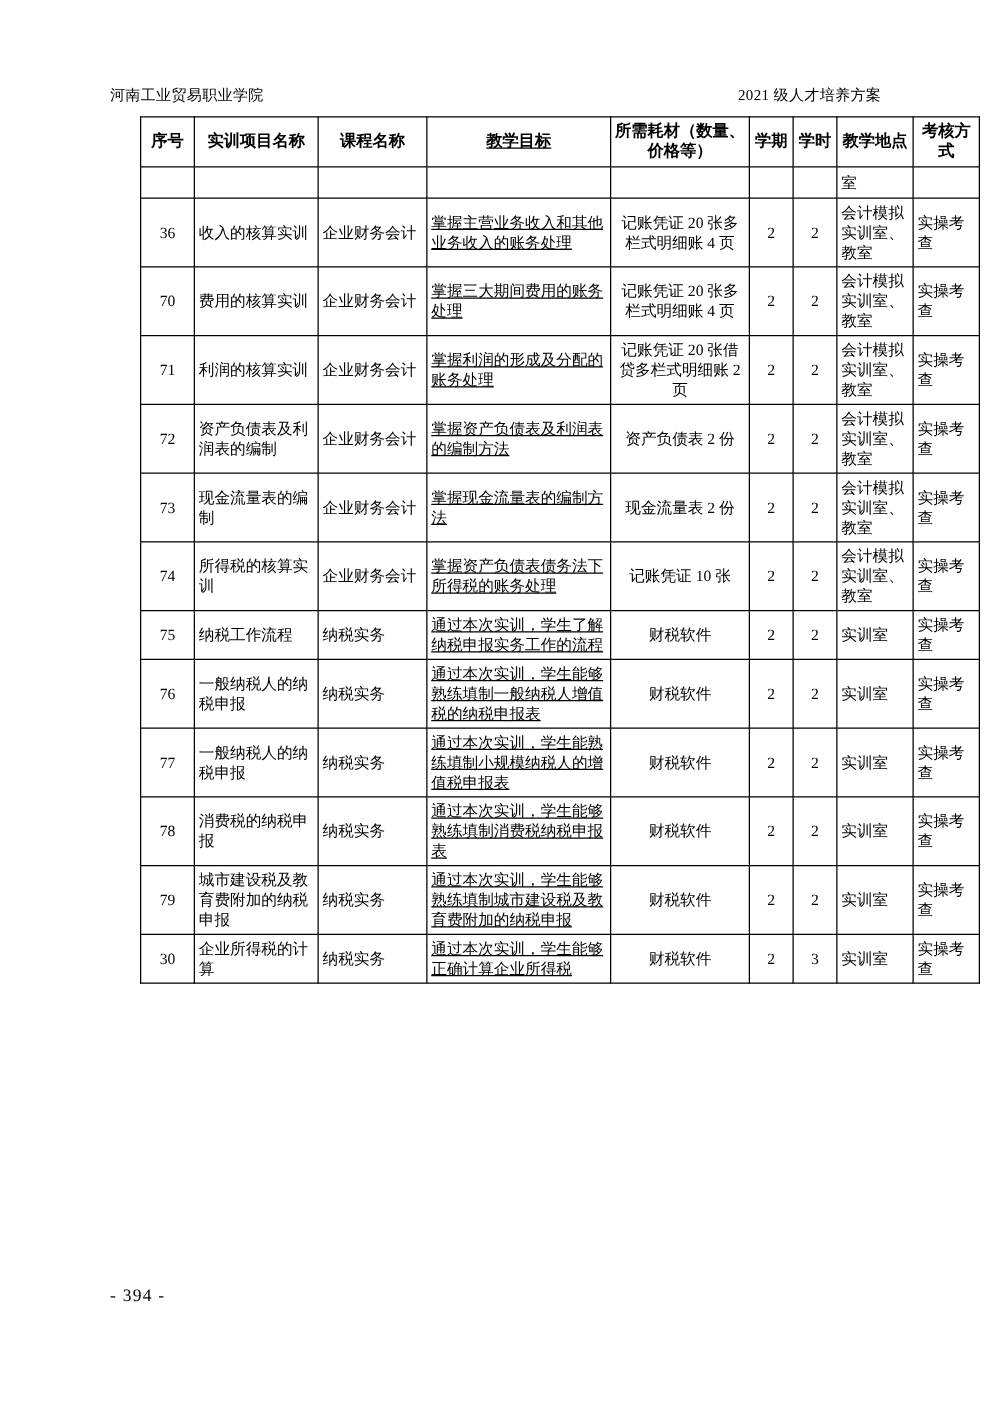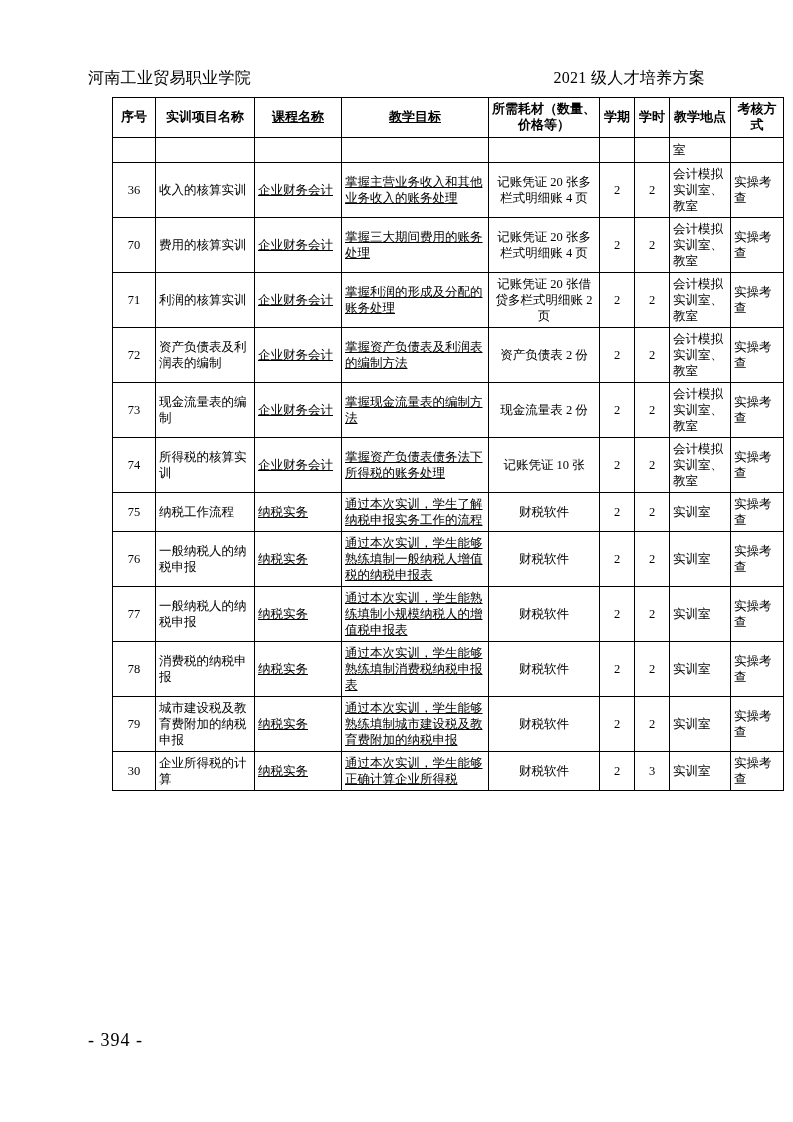--- a/index.html
+++ b/index.html
@@ -20,21 +20,21 @@
     left: 0; top: 0;
     width: 793px;
     height: 1122px;
     box-sizing: border-box;
     padding: 68px 88px 0 88px;
   }
   .header {
     display: flex;
     justify-content: space-between;
     align-items: baseline;
-    font-size: 16px;
+    font-size: 12px;
     font-family: "Liberation Serif", "DejaVu Serif", serif;
     margin-bottom: 8px;
     letter-spacing: 0.3px;
   }
   .header-left, .header-right { white-space: nowrap; }
 
   table.main {
     border-collapse: collapse;
     width: 617px;
     table-layout: fixed;
@@ -50,39 +50,39 @@
   }
   thead th {
     text-align: center;
     font-weight: bold;
     font-size: 13px;
     padding: 4px 2px;
     line-height: 1.25;
   }
   .c-no    { width: 36px;  text-align: center; }
   .c-name  { width: 92px;  text-align: left; padding-left: 5px; }
-  .c-course{ width: 80px;  text-align: left; padding-left: 5px; text-decoration: underline; }
+  .c-course{ width: 80px;  text-align: left; padding-left: 5px; }
   .c-goal  { width: 140px; text-align: left; padding-left: 5px; text-decoration: underline; }
   .c-mat   { width: 104px; text-align: center; padding-left: 4px; }
   .c-term  { width: 28px;  text-align: center; }
   .c-hours { width: 28px;  text-align: center; }
   .c-place { width: 54px;  text-align: left; padding-left: 4px; }
   .c-assess{ width: 46px;  text-align: left; padding-left: 4px; }
 
   .partial-row td { height: 18px; }
 
   .footer {
     position: absolute;
     left: 0;
     top: 1030px;
     width: 793px;
     text-align: left;
     padding-left: 88px;
     box-sizing: border-box;
-    font-size: 18px;
+    font-size: 14px;
     letter-spacing: 1px;
   }
 </style>
 </head>
 <body>
 
 <div class="page">
 
   <div class="header">
     <div class="header-left">河南工业贸易职业学院</div>

